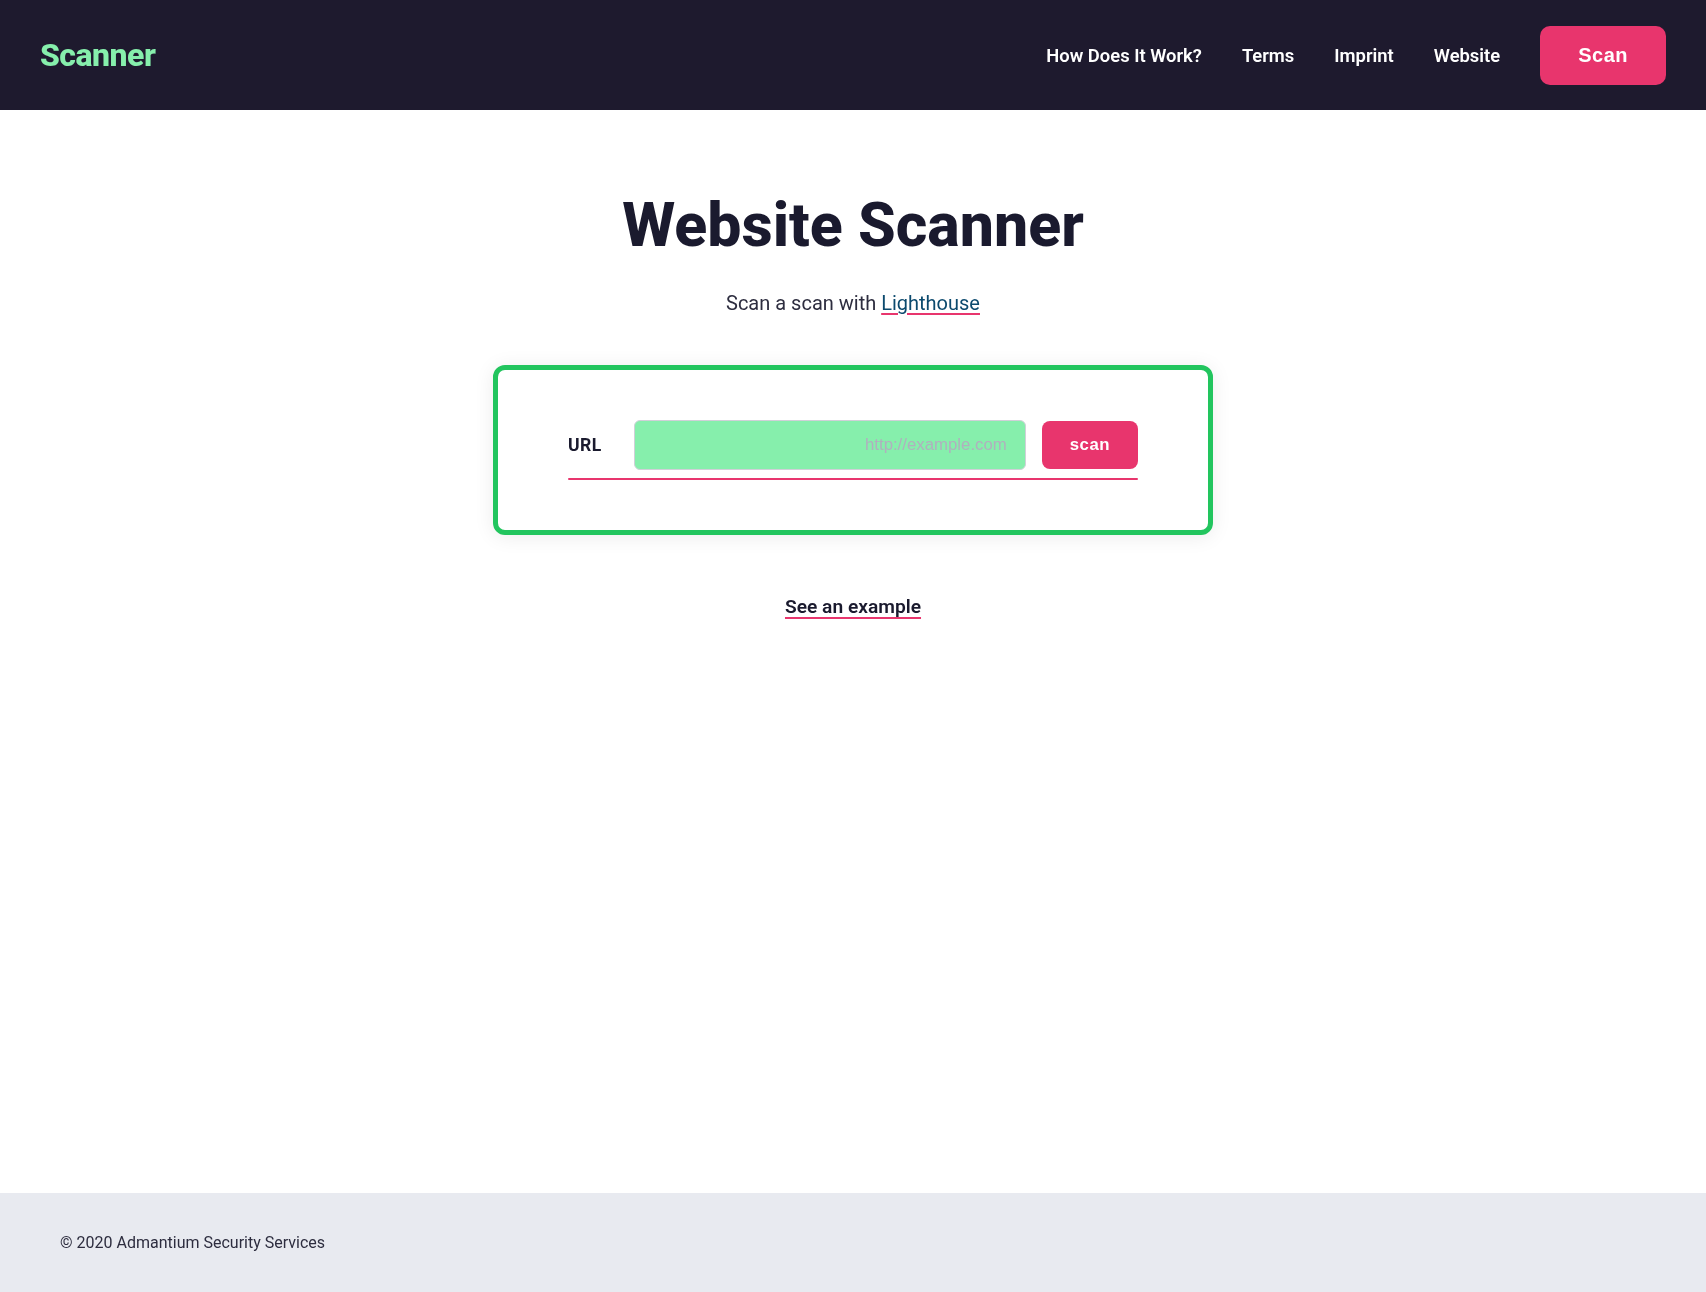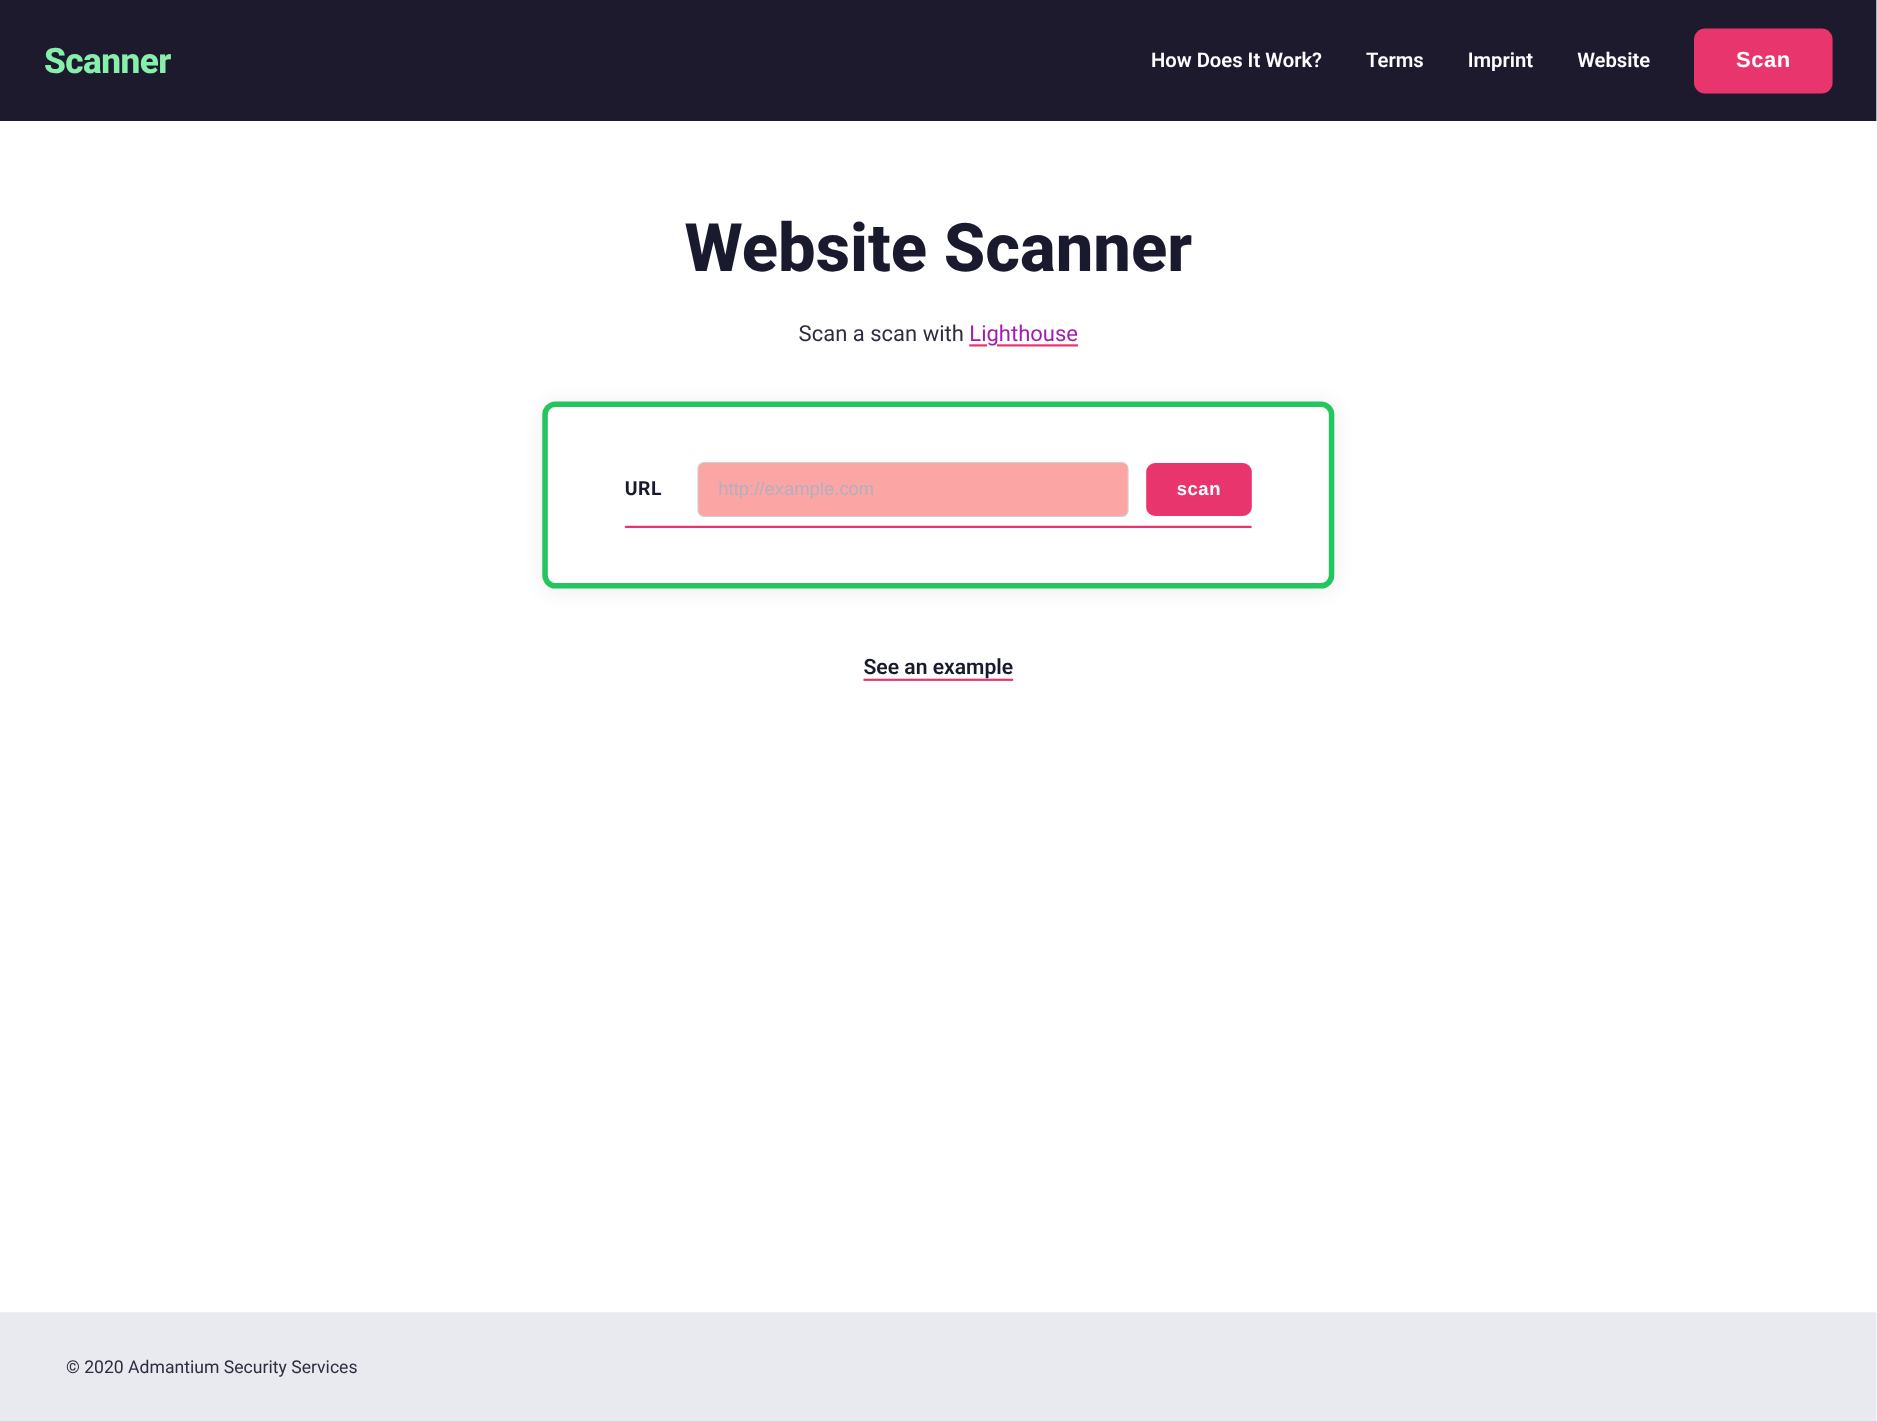--- a/index.html
+++ b/index.html
@@ -79,21 +79,21 @@
     }
 
     .subtitle {
       font-size: 1.25rem;
       color: #2d2d3f;
       margin-bottom: 50px;
       text-align: center;
     }
 
     .subtitle-link {
-      color: #a21caf;
+      color: #0c4a6e;
       text-decoration: underline;
       text-decoration-color: #e8356d;
       text-decoration-thickness: 2px;
       text-underline-offset: 3px;
       cursor: pointer;
     }
 
     
     .scan-card {
       background: #ffffff;
@@ -128,22 +128,23 @@
       letter-spacing: 0.5px;
     }
 
     .url-input {
       flex: 1;
       padding: 14px 18px;
       border: 1.5px solid #d0d0d8;
       border-radius: 6px;
       font-size: 1.05rem;
       color: #555;
-      background: #fca5a5;
+      background: #86efac;
       outline: none;
+      text-align: right;
     }
 
     .url-input::placeholder {
       color: #b0b0be;
     }
 
     .scan-submit-btn {
       background-color: #e8356d;
       color: #ffffff;
       border: none;

